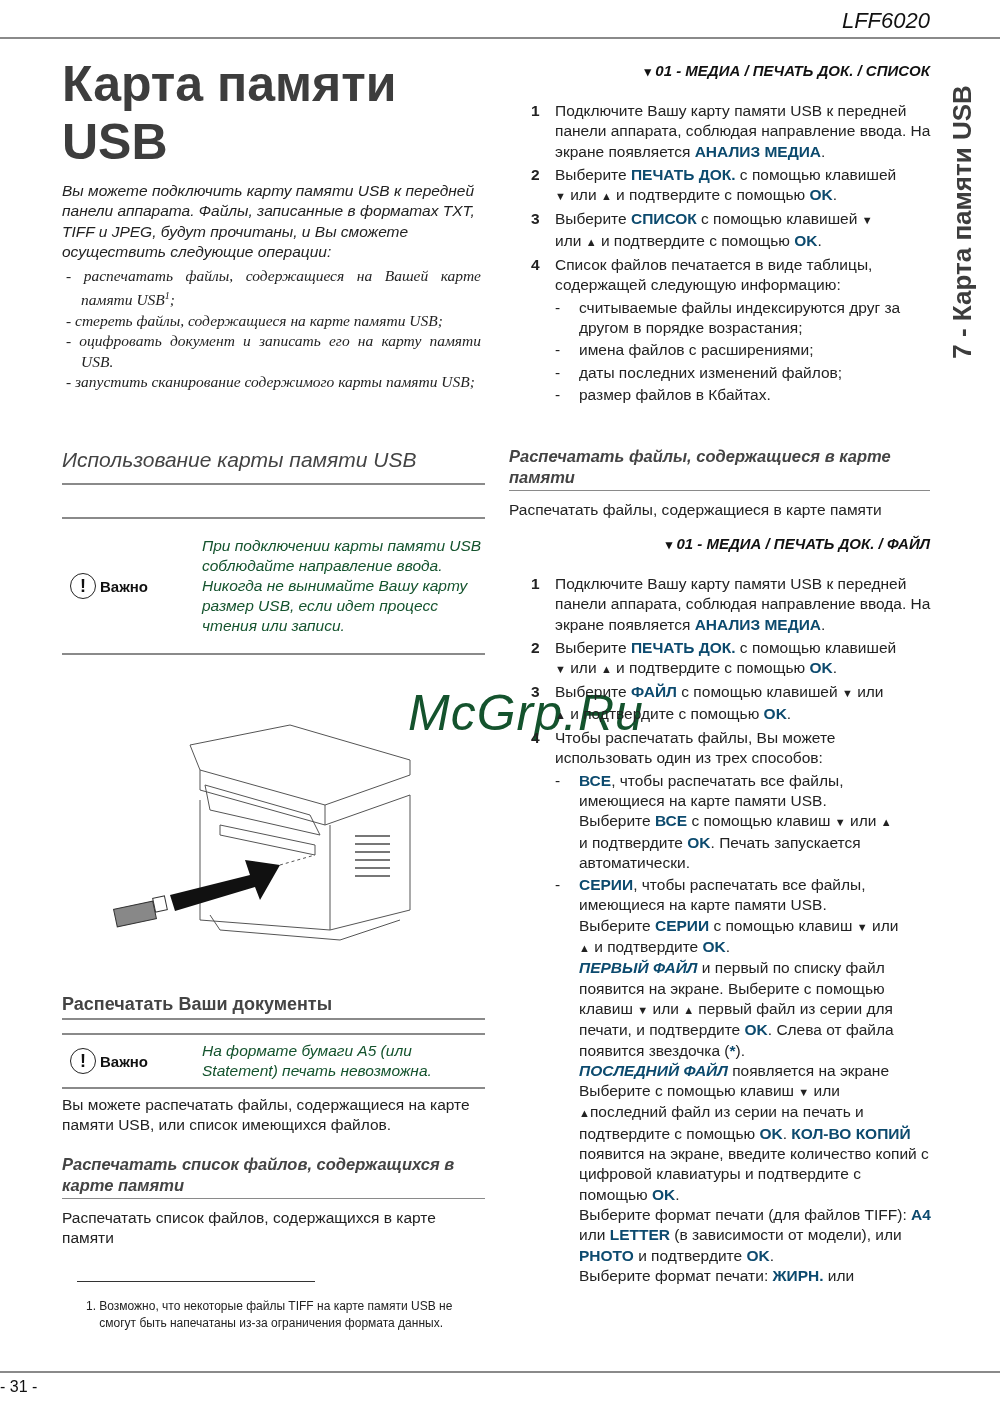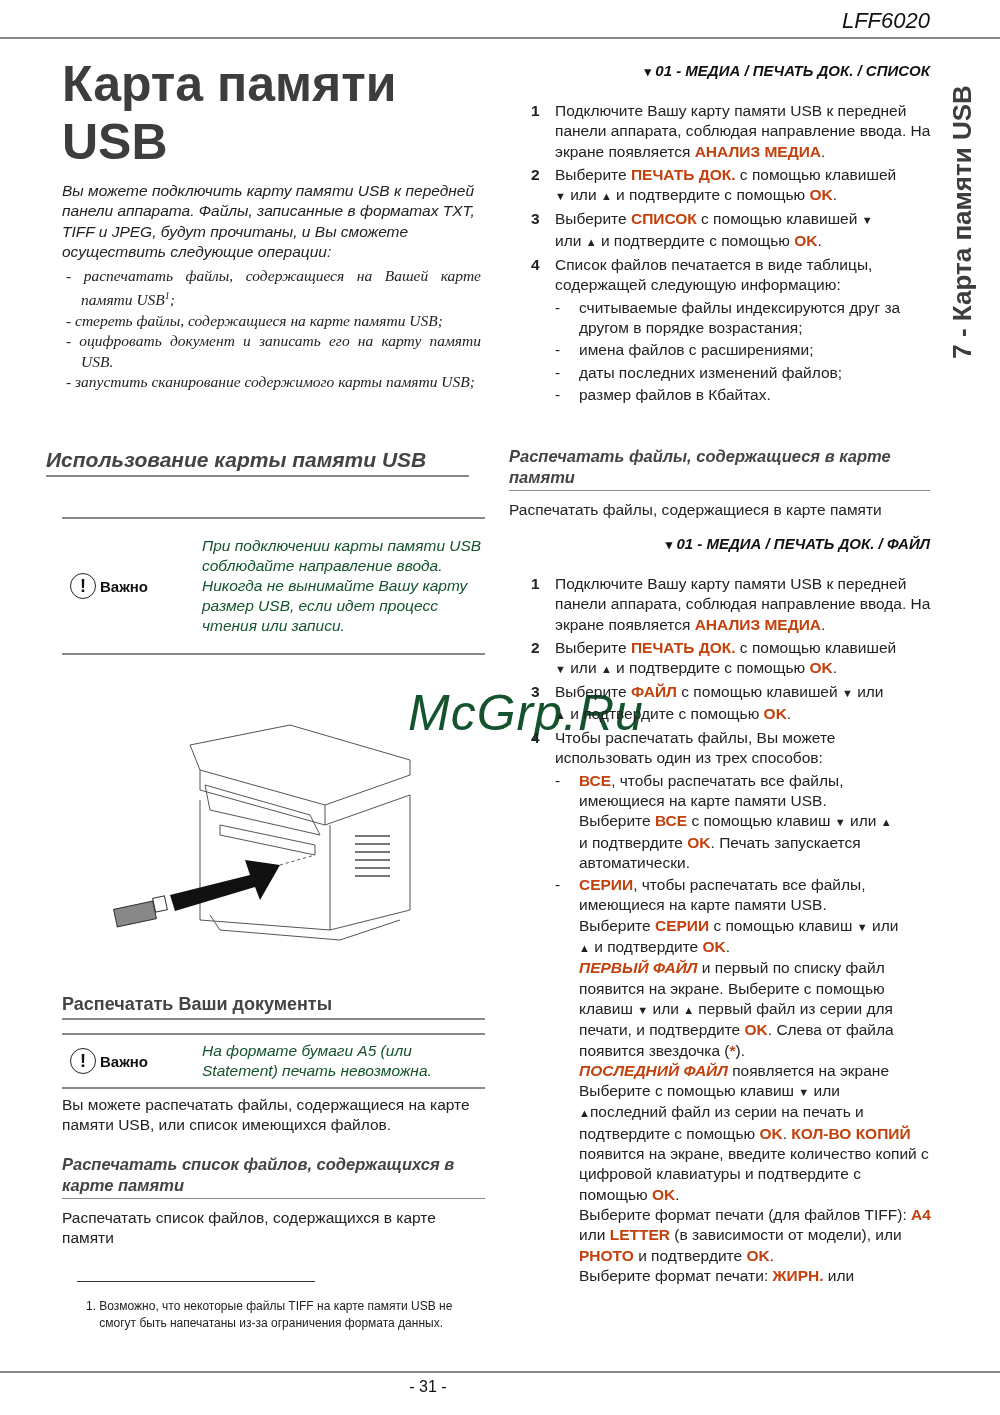--- a/index.html
+++ b/index.html
@@ -2,52 +2,52 @@
 <html><head>
 <meta charset="utf-8">
 <style>
   html, body { margin:0; padding:0; background:#fff; }
   body { width:1000px; height:1415px; position:relative; overflow:hidden;
          font-family:"Liberation Sans", sans-serif; color:#111; }
   .abs { position:absolute; }
   .model { right:70px; top:8px; font-size:22px; font-style:italic; color:#111; }
   .top-rule { left:0; right:0; top:37px; height:0; border-top:2px solid #8a8a8a; }
   .bottom-rule { left:0; right:0; top:1371px; border-top:2px solid #8a8a8a; }
-  .page-num { left:16px; width:824px; top:1378px; text-align:center; font-size:16px; }
+  .page-num { left:0; width:824px; top:1378px; font-size:16px; }
 
   .title { left:62px; top:55px; font-size:50px; font-weight:bold; line-height:58px; color:#3d3d3d; width:420px; }
   .intro { left:62px; top:181px; width:423px; font-size:15.5px; font-style:italic; line-height:20.3px; color:#222; }
   .intro p { margin:0; text-align:left; }
   .intro ul { list-style:none; padding:0; margin:4px;font-family:Liberation Serif, serif; }
   .intro li { padding-left:15px; text-indent:-15px; text-align:justify; }
   .intro li::before { content:"- "; }
   sup { font-size:10px; }
 
-  .h2 { left:46px; width:423px; font-size:21px; font-weight:bold; font-style:italic; color:#444; line-height:27px; border-bottom:2px solid #8a8a8a; padding-bottom:2px; }
+  .h2 { left:62px; width:423px; font-size:21px; font-weight:normal; font-style:italic; color:#444; line-height:27px; border-bottom:2px solid #8a8a8a; padding-bottom:10px; }
   .h2-plain { left:62px; width:423px; font-size:18px; font-weight:bold; color:#444; border-bottom:2px solid #8a8a8a; padding-bottom:3px; }
   .h3 { font-size:16.5px; font-weight:bold; font-style:italic; color:#444; line-height:21px; border-bottom:1.5px solid #8a8a8a; padding-bottom:2px; }
 
   .note { left:62px; width:423px; border-top:2px solid #8a8a8a; border-bottom:2px solid #8a8a8a; display:flex; align-items:center; }
   .note .lbl { width:140px; display:flex; align-items:center; padding-left:8px; box-sizing:border-box; font-weight:bold; font-size:15px; }
   .note .txt { flex:1; font-style:italic; font-size:15.5px; line-height:20px; color:#14532d; }
   .warn-icon { width:26px; height:26px; border:1.5px solid #222; border-radius:50%; display:inline-flex; align-items:center; justify-content:center; margin-right:4px; font-weight:bold; font-size:18px; box-sizing:border-box; }
 
   .body-text { font-size:15.5px; line-height:20.3px; color:#222; }
 
   .path { font-size:15px; font-weight:bold; font-style:italic; text-align:right; color:#111; }
   .tri-d::before { content:"\25BE"; font-style:normal; font-size:13px; }
 
   .steps { font-size:15.5px; line-height:20.3px; color:#222; }
   .step { display:flex; margin-bottom:3px; }
   .step .n { width:24px; font-weight:bold; flex-shrink:0; text-align:left; }
   .step .t { flex:1; }
   .sub { display:flex; margin-top:2px; }
   .sub .d { width:24px; flex-shrink:0; }
   .sub .t { flex:1; }
-  b { font-weight:bold; color:#c2410c; }
+  b { font-weight:bold; color:#0c4a6e; }
   .ar { font-size:11px; }
 
   .side { left:942px; top:62px; width:40px; height:320px; }
   .side span { position:absolute; left:50%; top:50%; transform:translate(-50%,-50%) rotate(-90deg); white-space:nowrap; font-size:26px; font-weight:bold; color:#3d3d3d; }
 
   .footnote-rule { left:77px; top:1281px; width:238px; border-top:1px solid #333; }
   .footnote { left:86px; top:1298px; width:400px; font-size:12px; line-height:17px; color:#222; display:flex; }
   .footnote .n { width:24px; }
   .watermark { left:408px; top:684px; font-size:50px; font-style:italic; color:#14532d; letter-spacing:1px; }
 

